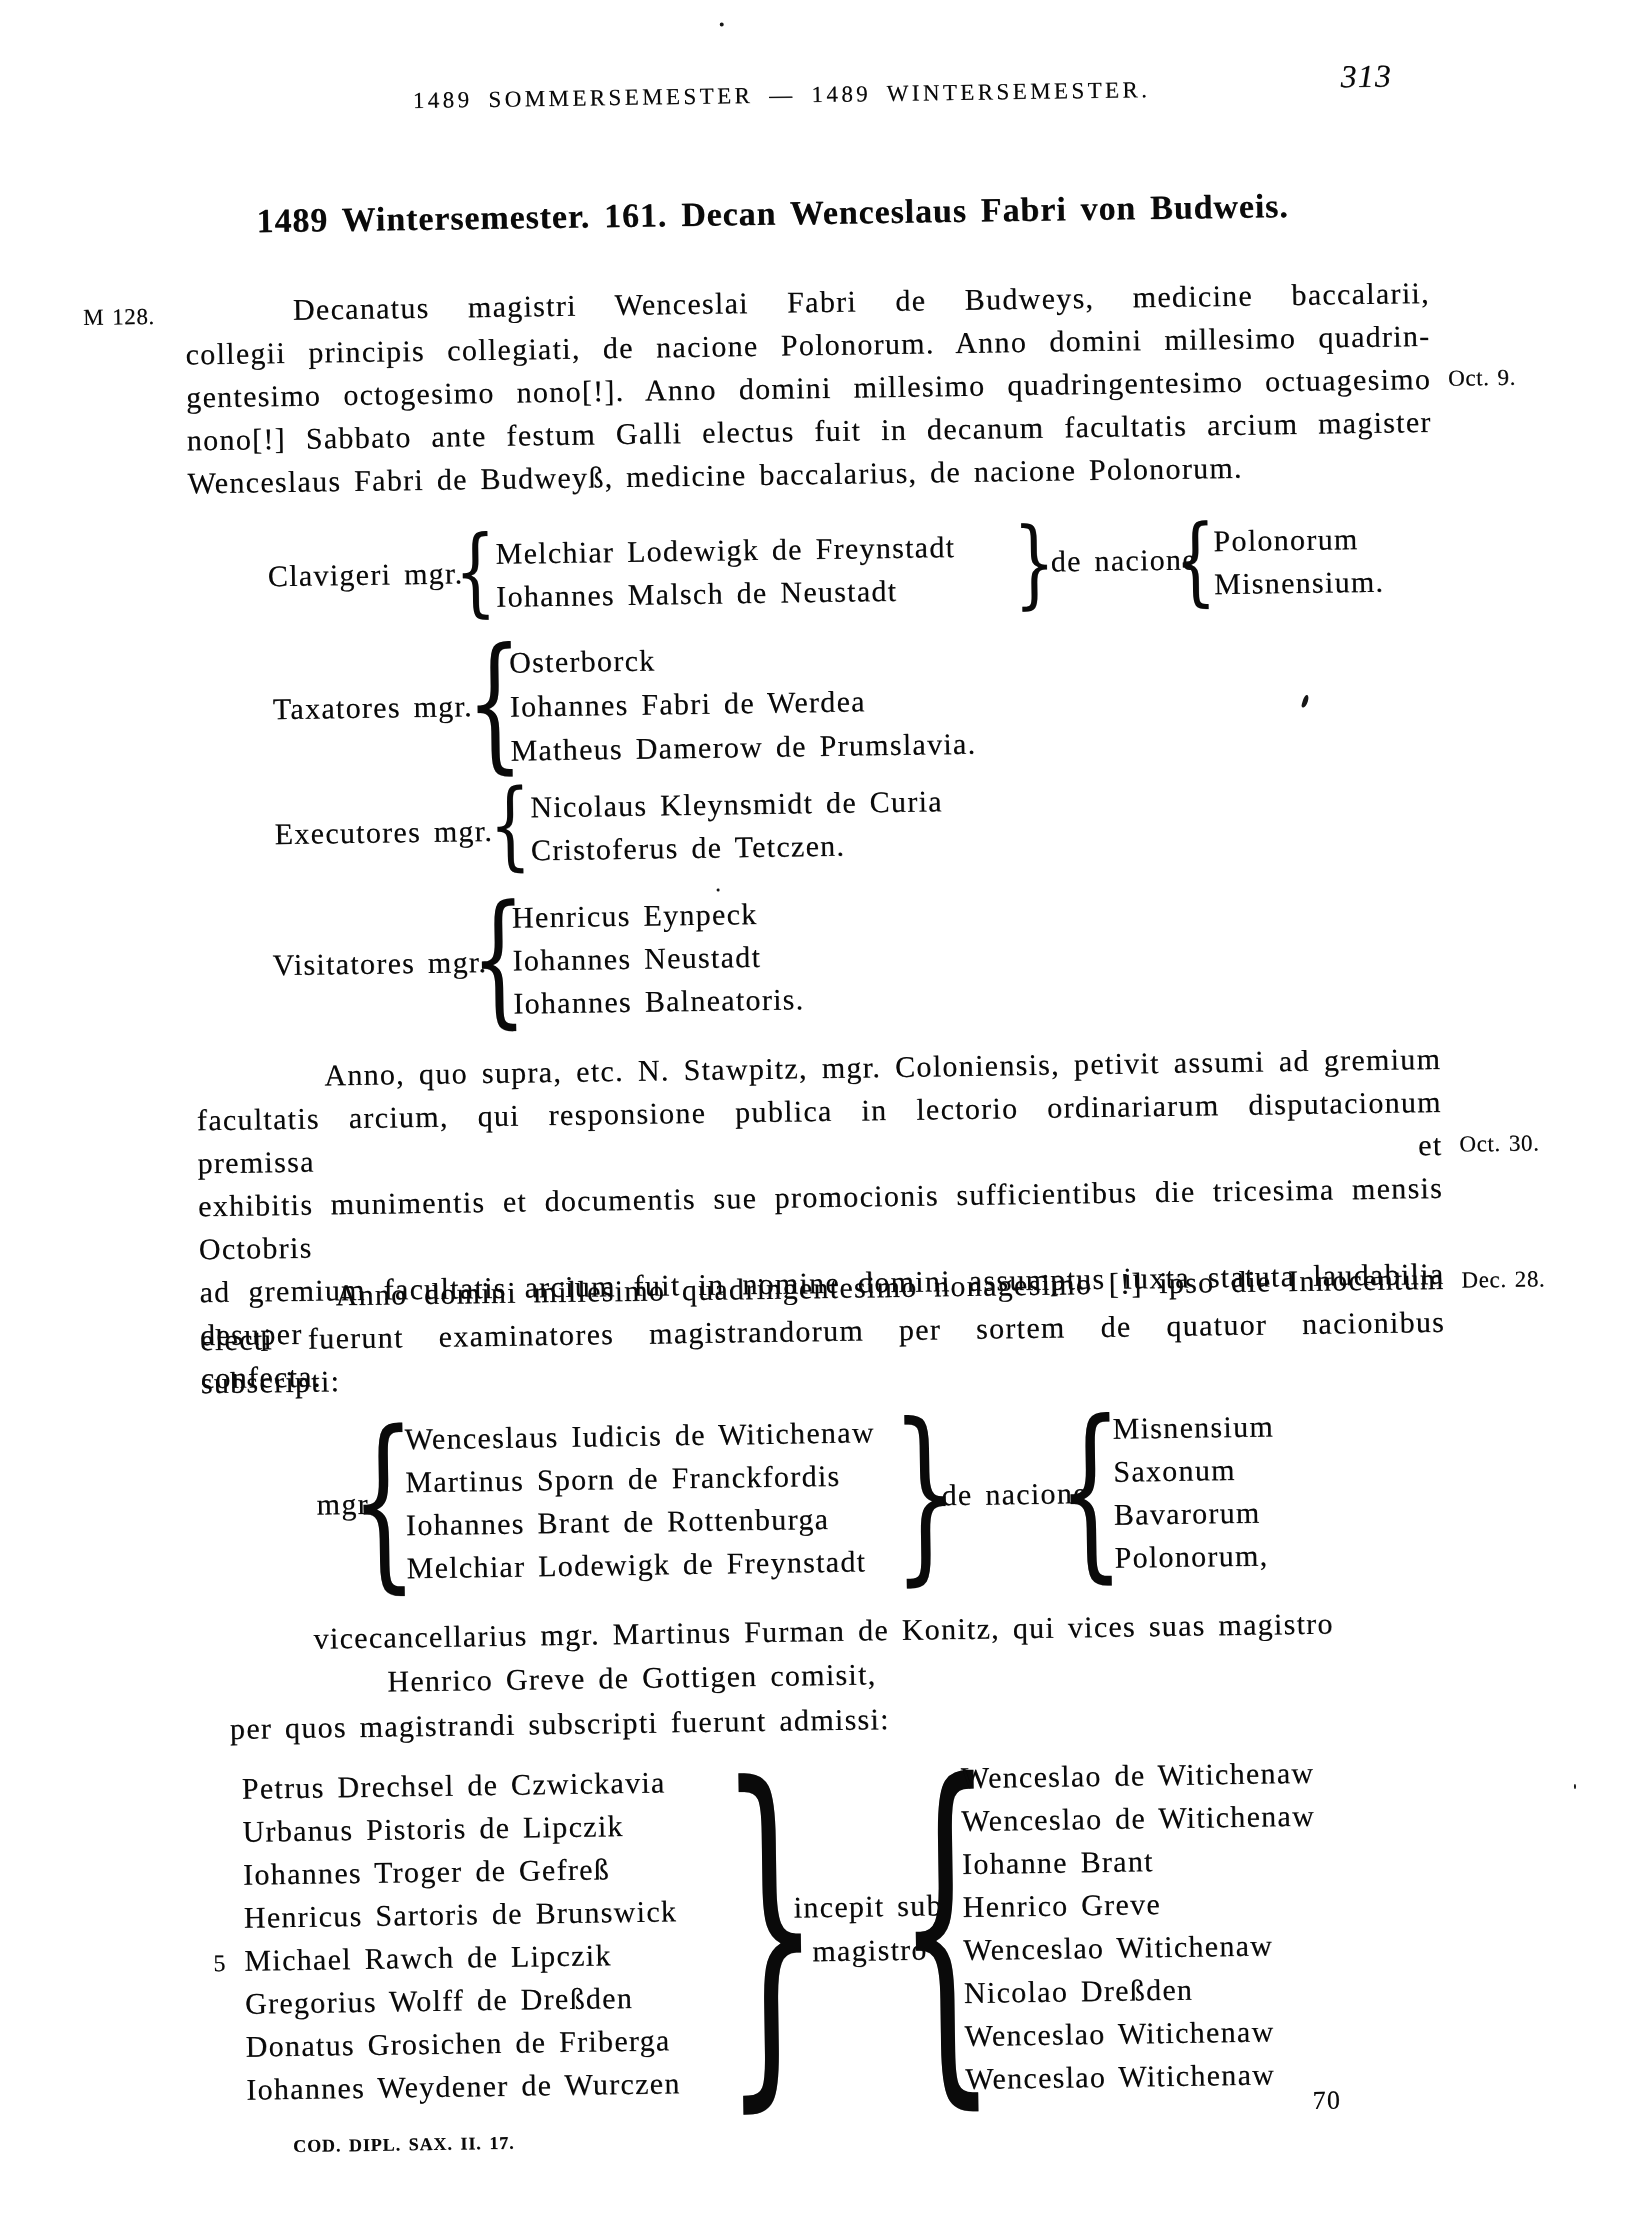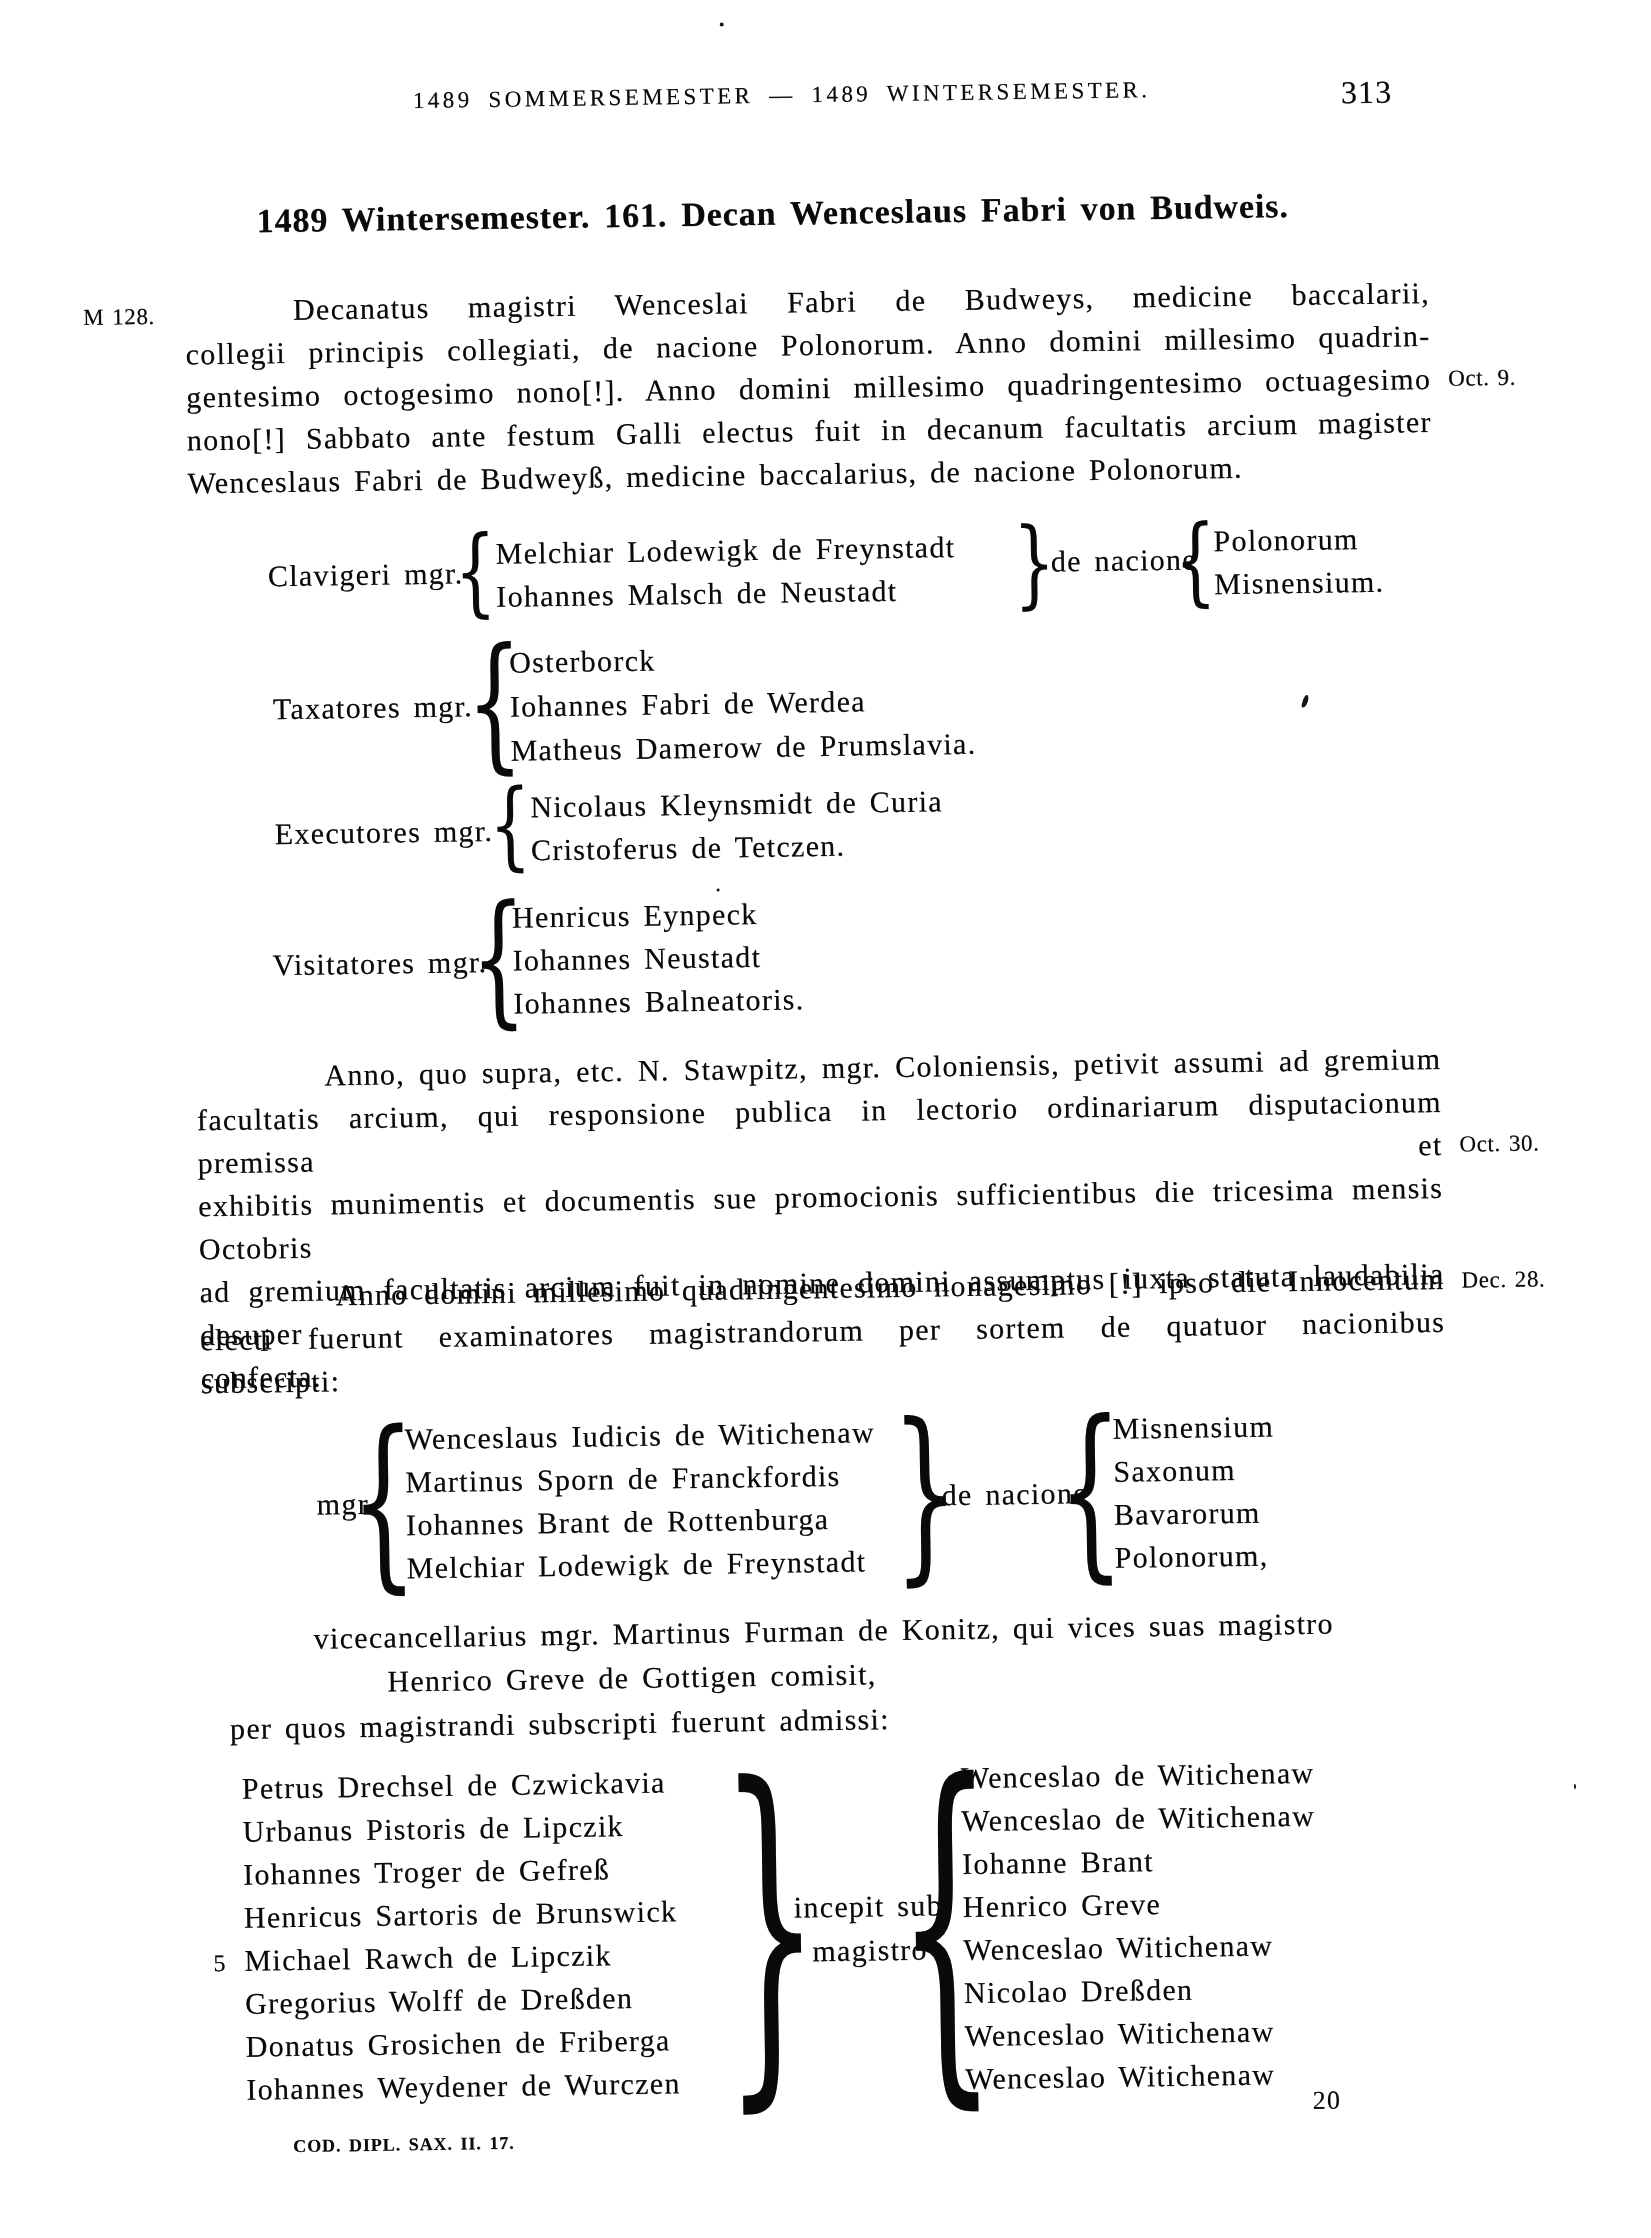--- a/index.html
+++ b/index.html
@@ -30,21 +30,21 @@
   .speck{position:absolute;background:#161616;border-radius:50%;}
   .speck.comma{border-radius:60% 60% 70% 30%;transform:rotate(18deg);}
 </style>
 </head>
 <body>
 
 <div class="page">
   <div class="rot">
 
     <div class="txt running" style="left:428px;top:73px;">1489 SOMMERSEMESTER — 1489 WINTERSEMESTER.</div>
-    <div class="txt pagenum" style="left:1356px;top:79px;">313</div>
+    <div class="txt pagenum" style="left:1356px;top:63px;font-style:italic;">313</div>
 
     <div class="txt doctitle" style="left:270px;top:191px;">1489 Wintersemester. 161. Decan Wenceslaus Fabri von Budweis.</div>
 
     <div class="txt note" style="left:95px;top:285px;">M 128.</div>
 
     <div class="para" style="left:197px;top:280px;">
       <div class="ln" style="text-indent:108px;">Decanatus magistri Wenceslai Fabri de Budweys, medicine baccalarii,</div>
       <div class="ln">collegii principis collegiati, de nacione Polonorum. Anno domini millesimo quadrin-</div>
       <div class="ln">gentesimo octogesimo nono[!]. Anno domini millesimo quadringentesimo octuagesimo</div>
       <div class="ln">nono[!] Sabbato ante festum Galli electus fuit in decanum facultatis arcium magister</div>
@@ -171,21 +171,21 @@
       <div>Wenceslao de Witichenaw</div>
       <div>Iohanne Brant</div>
       <div>Henrico Greve</div>
       <div>Wenceslao Witichenaw</div>
       <div>Nicolao Dreßden</div>
       <div>Wenceslao Witichenaw</div>
       <div>Wenceslao Witichenaw</div>
     </div>
 
     <div class="txt footer-sig" style="left:278px;top:2117px;">COD. DIPL. SAX. II. 17.</div>
-    <div class="txt sheetnum" style="left:1298px;top:2086px;">20</div>
+    <div class="txt sheetnum" style="left:1298px;top:2086px;">70</div>
 
     <div class="speck" style="left:736px;top:20.5px;width:4px;height:4px;"></div>
     <div class="speck comma" style="left:1309px;top:702px;width:5.1px;height:12.5px;"></div>
     <div class="speck" style="left:720px;top:887px;width:2.8px;height:3.4px;"></div>
     <div class="speck" style="left:1564px;top:1795px;width:2.3px;height:5.1px;"></div>
   </div>
 </div>
 
 
 </body></html>

